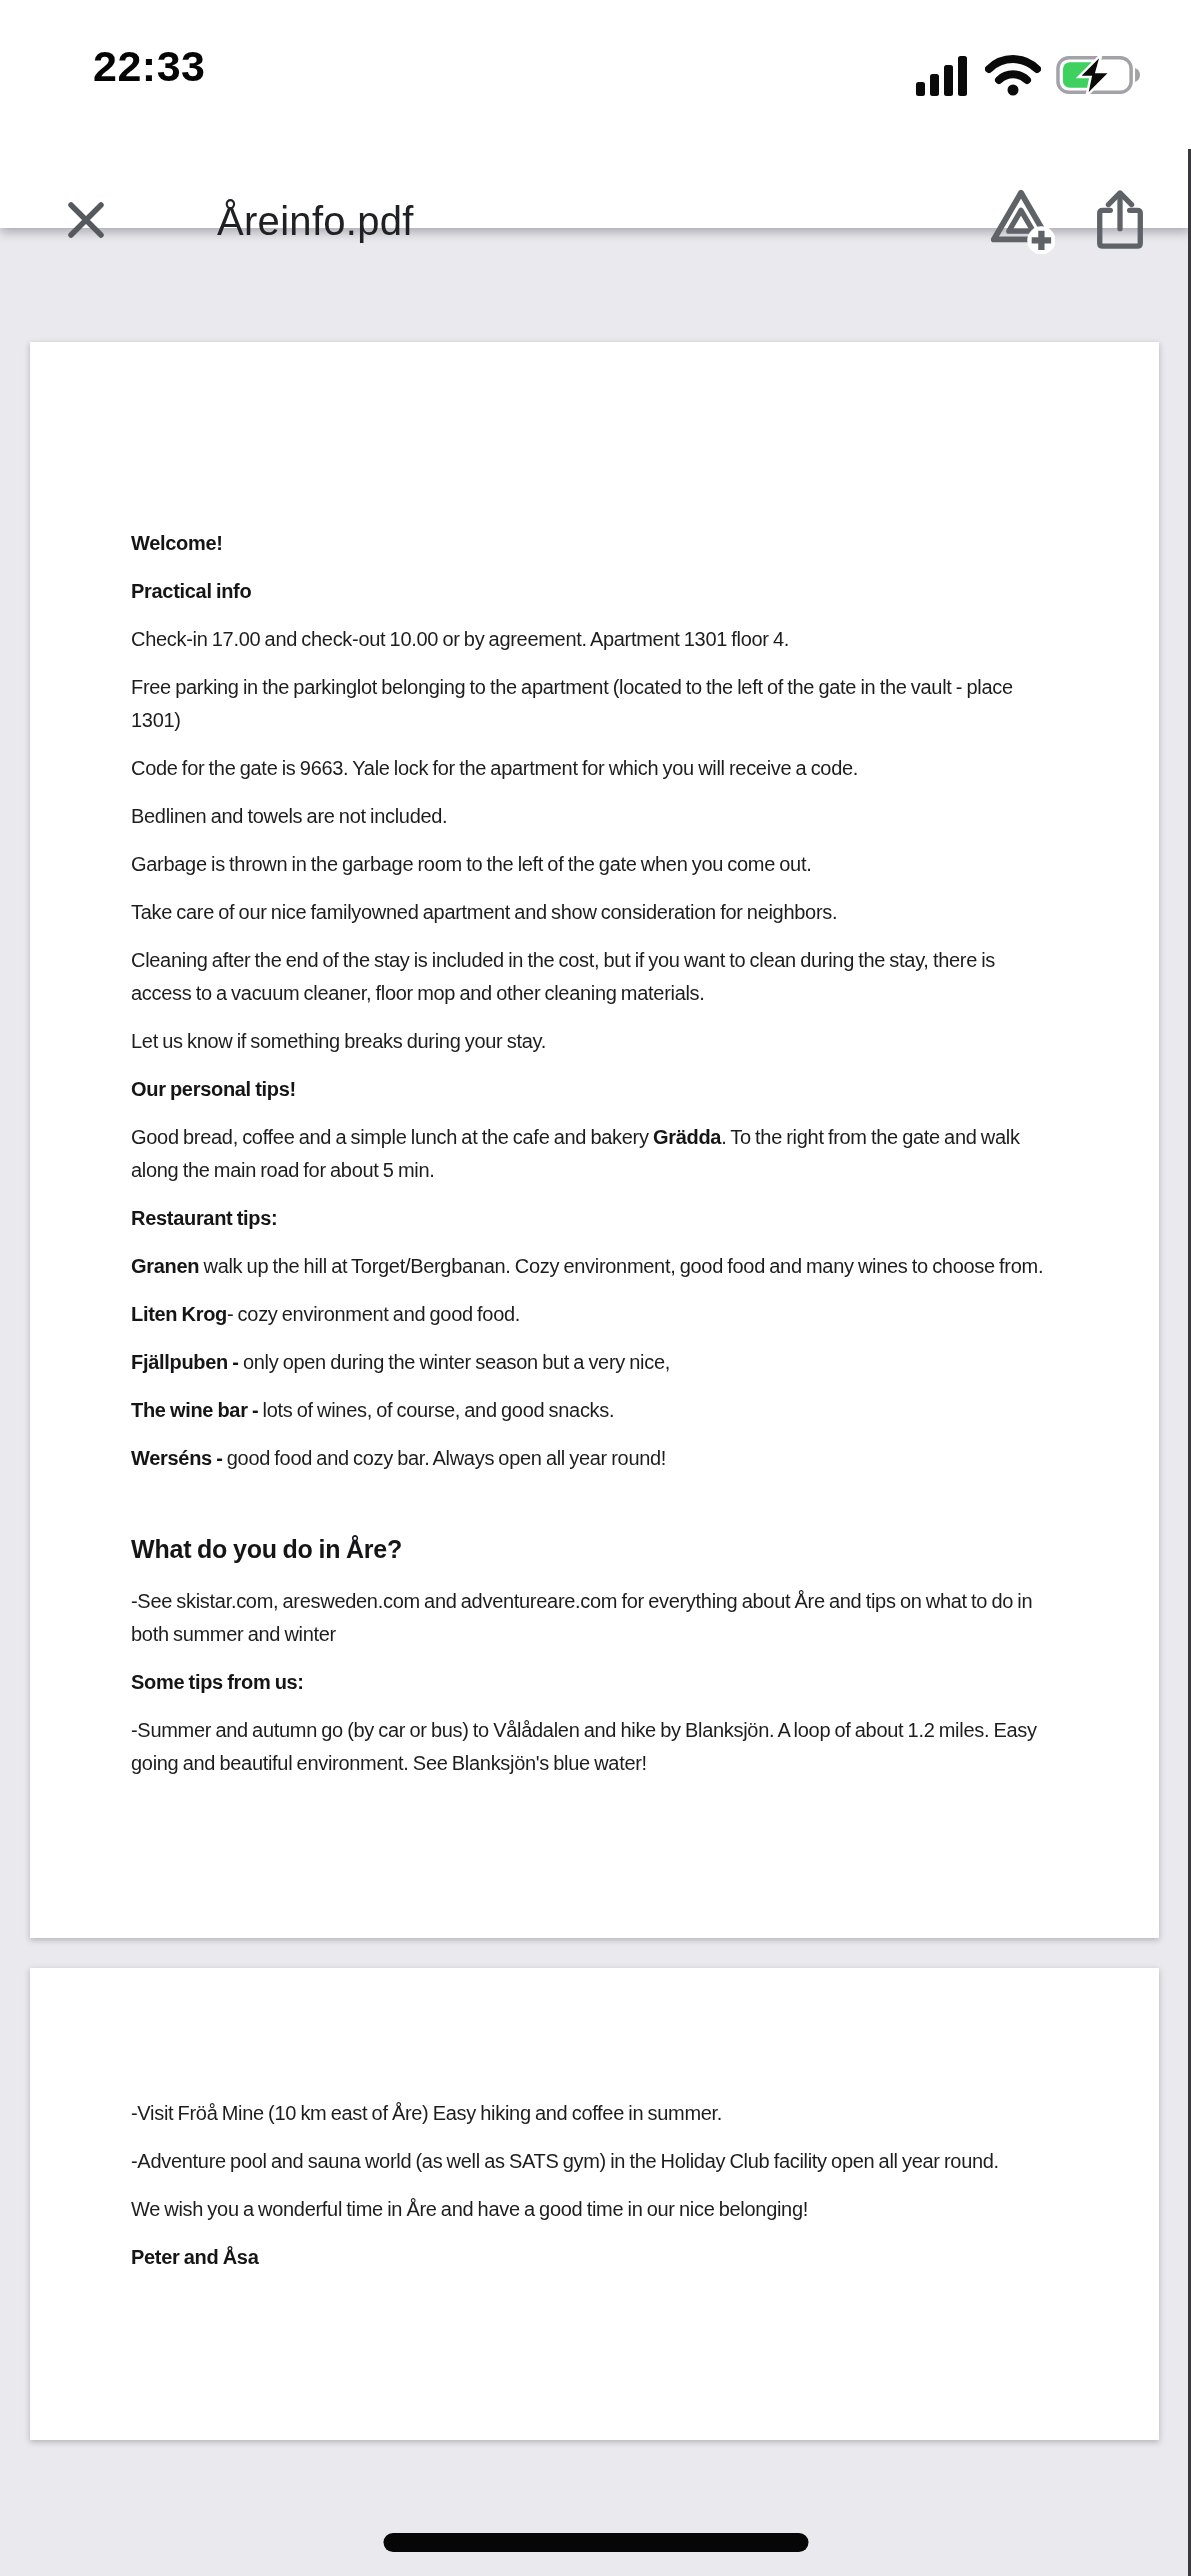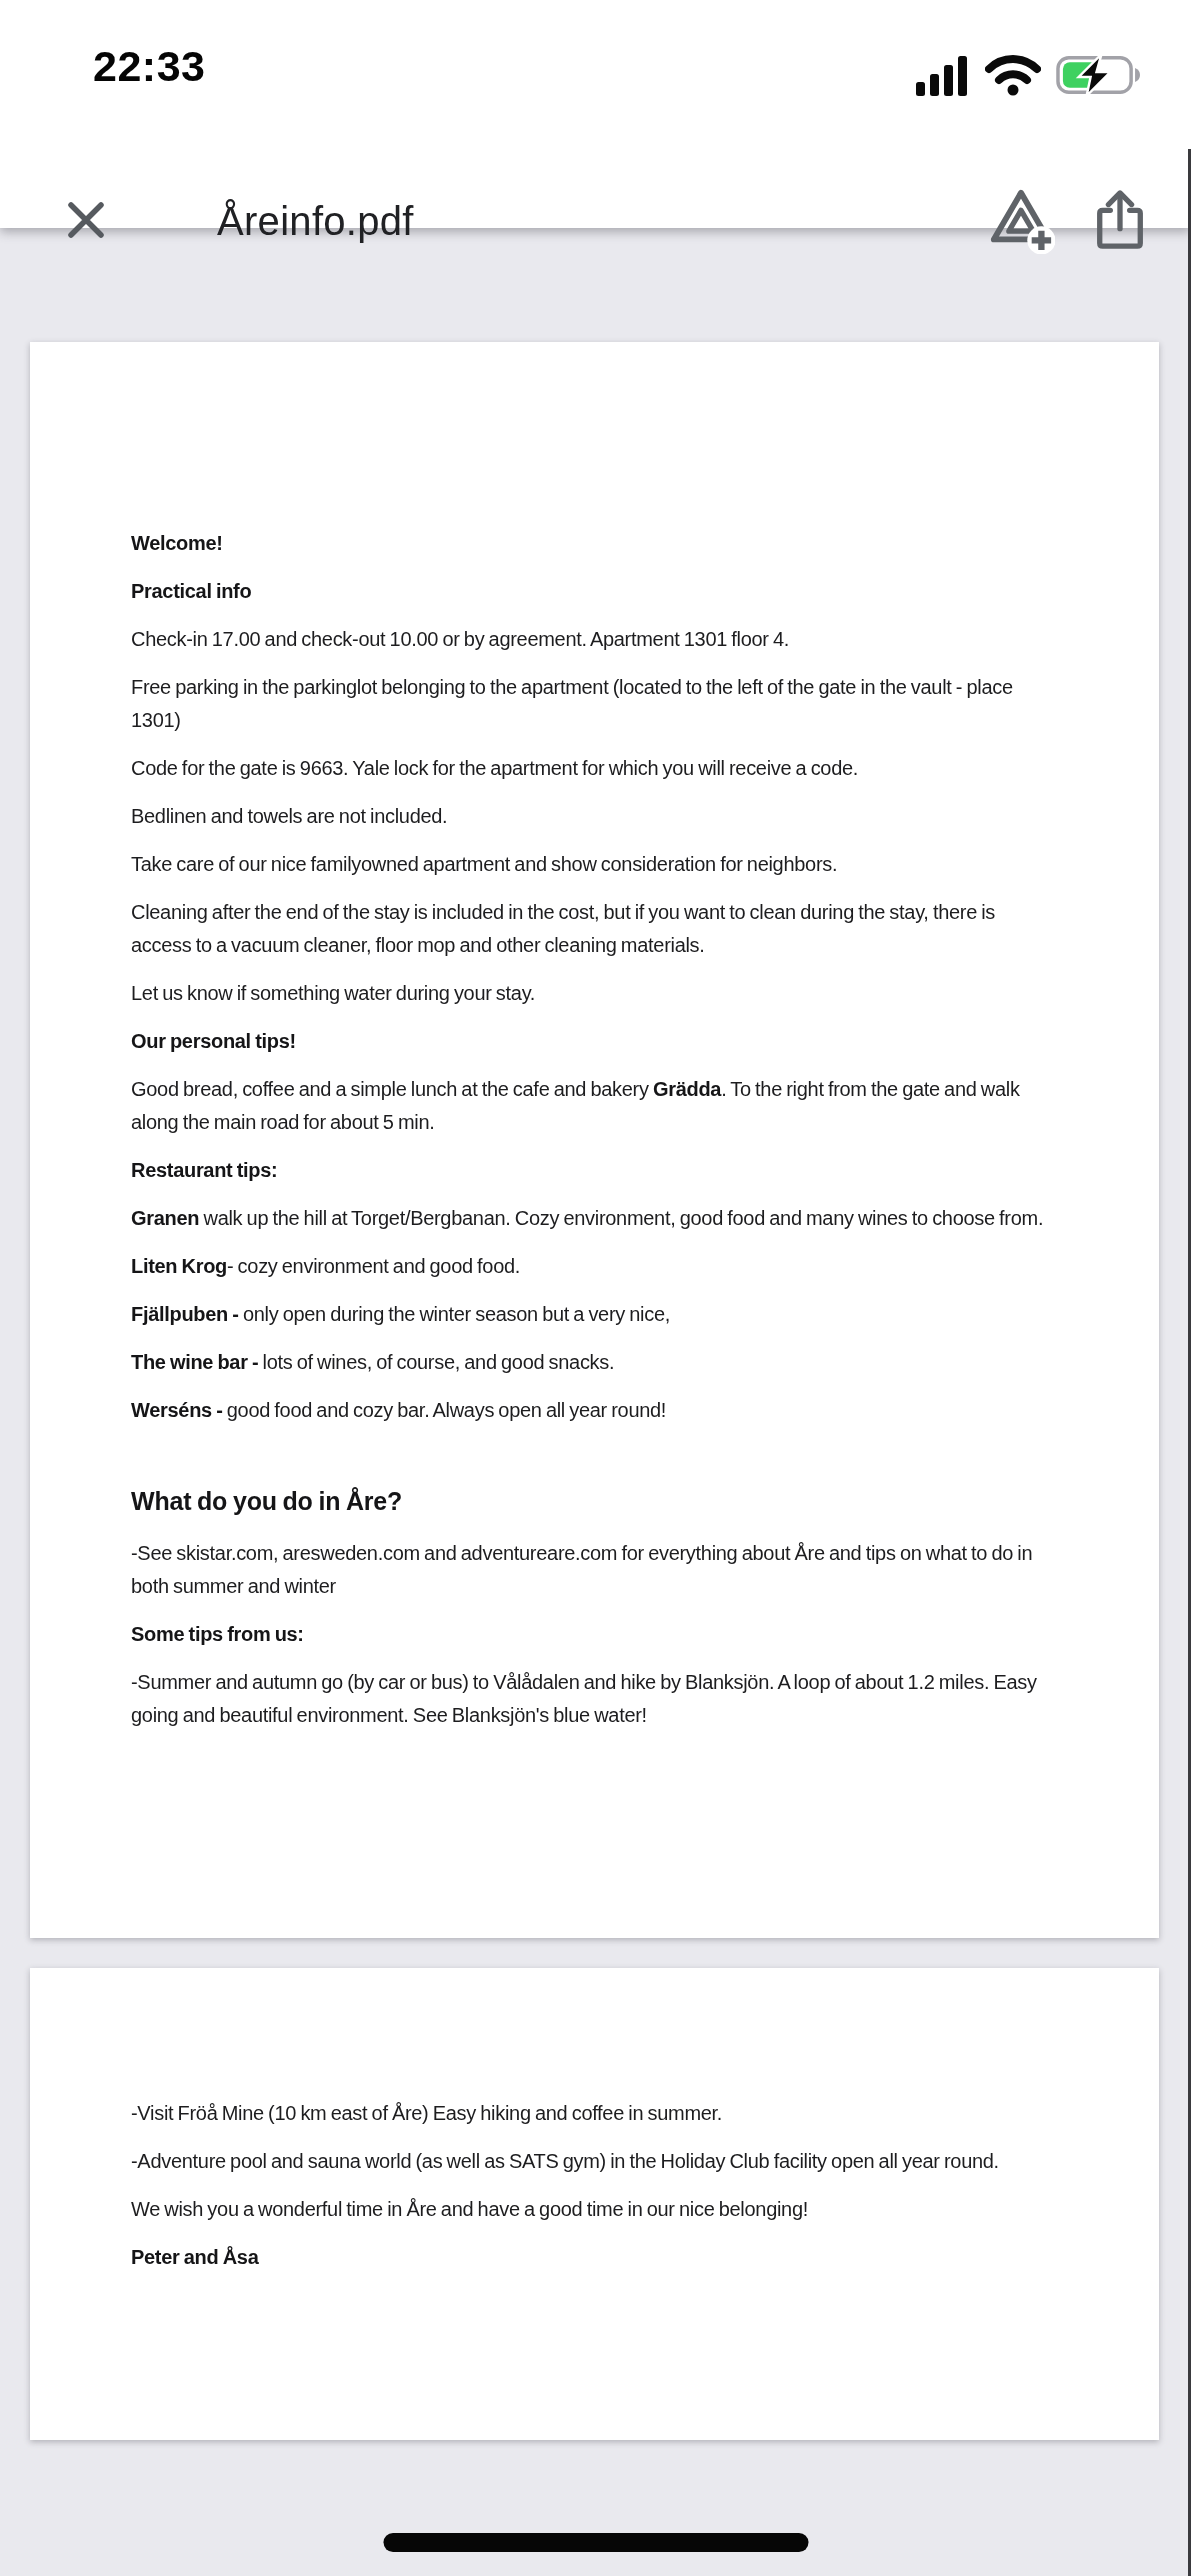--- a/index.html
+++ b/index.html
@@ -164,23 +164,24 @@
   </div>
 
   <div class="pdf-page page-1">
     <div class="page-inner">
         <p class="para"><b>Welcome!</b></p>
         <p class="para"><b>Practical info</b></p>
         <p class="para"><span>Check-in 17.00 and check-out 10.00 or by agreement. Apartment 1301 floor 4.</span></p>
         <p class="para"><span>Free parking in the parkinglot belonging to the apartment (located to the left of the gate in the vault - place 1301)</span></p>
         <p class="para"><span>Code for the gate is 9663. Yale lock for the apartment for which you will receive a code.</span></p>
         <p class="para"><span>Bedlinen and towels are not included.</span></p>
+        <p class="para"><span>Garbage is thrown in the garbage room to the left of the gate when you come out.</span></p>
         <p class="para"><span>Take care of our nice familyowned apartment and show consideration for neighbors.</span></p>
         <p class="para"><span>Cleaning after the end of the stay is included in the cost, but if you want to clean during the stay, there is access to a vacuum cleaner, floor mop and other cleaning materials.</span></p>
-        <p class="para"><span>Let us know if something water during your stay.</span></p>
+        <p class="para"><span>Let us know if something breaks during your stay.</span></p>
         <p class="para"><b>Our personal tips!</b></p>
         <p class="para"><span>Good bread, coffee and a simple lunch at the cafe and bakery </span><b>Grädda</b><span>. To the right from the gate and walk along the main road for about 5 min.</span></p>
         <p class="para"><b>Restaurant tips:</b></p>
         <p class="para"><b>Granen</b><span> walk up the hill at Torget/Bergbanan. Cozy environment, good food and many wines to choose from.</span></p>
         <p class="para"><b>Liten Krog</b><span>- cozy environment and good food.</span></p>
         <p class="para"><b>Fjällpuben -</b><span> only open during the winter season but a very nice,</span></p>
         <p class="para"><b>The wine bar -</b><span> lots of wines, of course, and good snacks.</span></p>
         <p class="para"><b>Werséns -</b><span> good food and cozy bar. Always open all year round!</span></p>
         <p class="para heading-large"><b>What do you do in Åre?</b></p>
         <p class="para"><span>-See skistar.com, aresweden.com and adventureare.com for everything about Åre and tips on what to do in both summer and winter</span></p>

